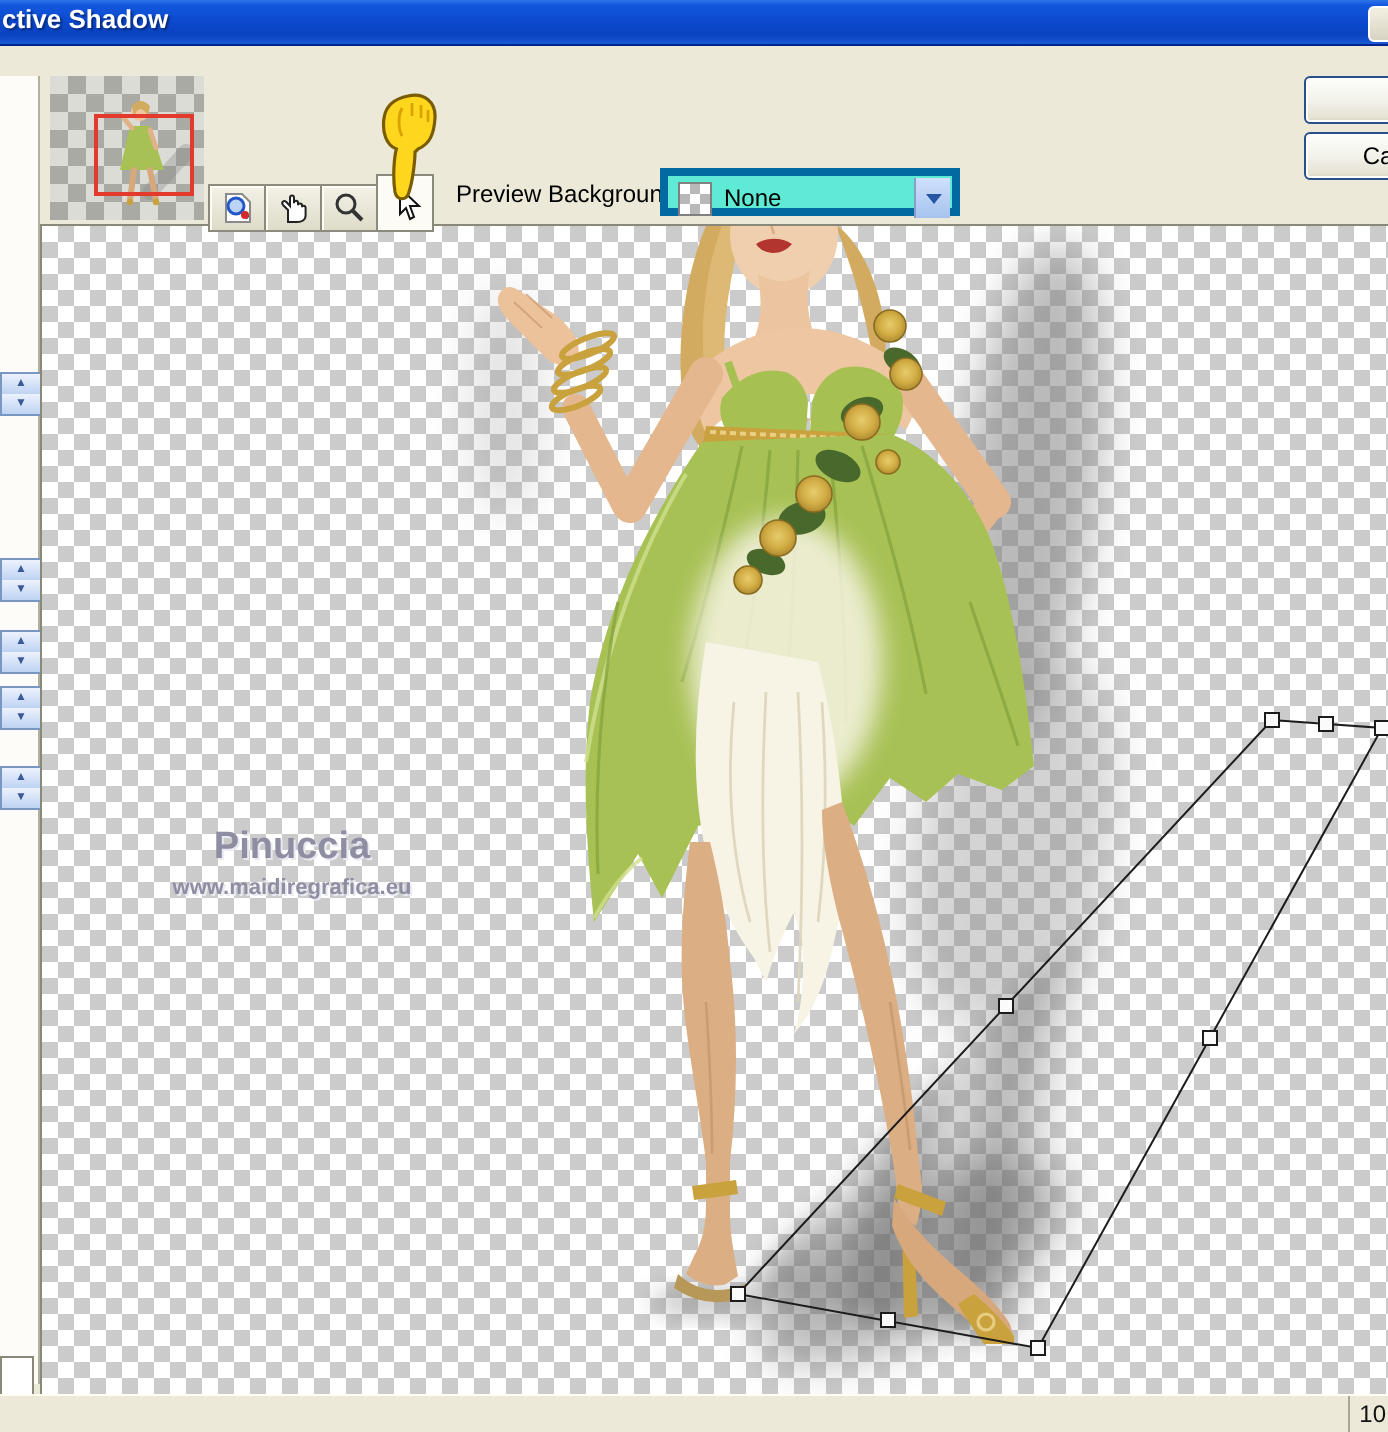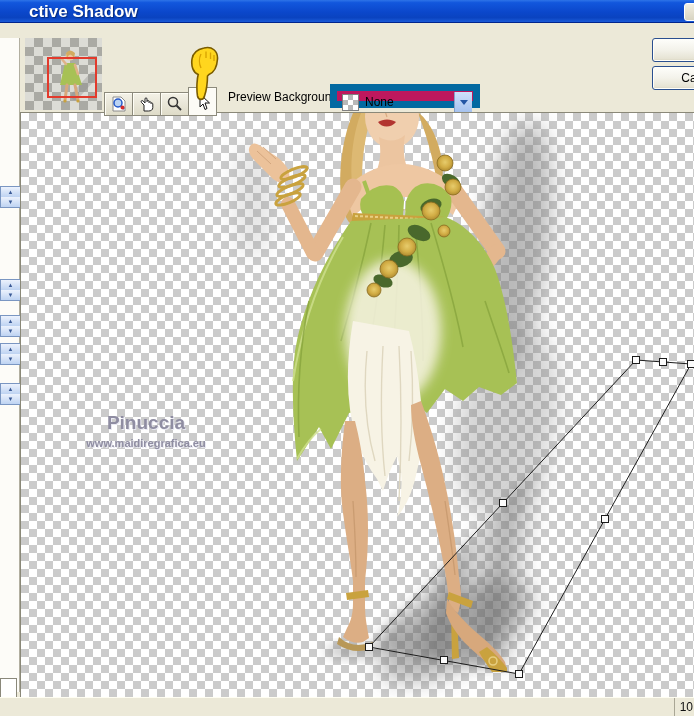--- a/index.html
+++ b/index.html
@@ -3,22 +3,22 @@
 <meta charset="utf-8">
 <style>
   html,body{margin:0;padding:0;}
   body{font-family:"Liberation Sans", sans-serif;}
   .screen{position:relative;width:694px;height:716px;background:#ece9d8;overflow:hidden;}
 
   
   .titlebar{position:absolute;left:0;top:0;width:100%;height:22px;
     background:linear-gradient(180deg,#2e74e8 0%,#1257dd 12%,#0b47cb 55%,#0a43c0 80%,#1a5ad8 100%);
     border-bottom:1px solid #00248c;}
-  .titlebar .title{position:absolute;left:1px;top:2px;color:#fff;font-size:17px;font-weight:bold;
-    text-shadow:1px 1px 1px #062a7a;white-space:nowrap;letter-spacing:0px;padding-left:28px;}
+  .titlebar .title{position:absolute;left:1px;top:2px;color:#fff;font-size:13px;font-weight:bold;
+    text-shadow:1px 1px 1px #062a7a;white-space:nowrap;letter-spacing:0px;}
   .tb-btn{position:absolute;top:3px;left:684px;width:18px;height:16px;border-radius:3px;
     background:linear-gradient(180deg,#f2efe2,#d8d4c2);border:1px solid #fff;}
 
   
   .left-strip{position:absolute;left:0;top:38px;width:19px;height:654px;background:#fdfcf8;border-right:1px solid #b2afa0;}
   .spin{position:absolute;left:0;width:21px;height:22px;background:#fff;border:1px solid #7a96c2;box-sizing:border-box;}
   .spin .half{position:absolute;left:0;right:0;height:50%;display:flex;align-items:center;justify-content:center;
     font-size:6px;line-height:6px;color:#3a5a96;background:linear-gradient(180deg,#ecf2fd,#bed3f2);}
   .spin .up{top:0;border-bottom:1px solid #a4bce0;}
   .spin .dn{bottom:0;}
@@ -33,21 +33,21 @@
   .proxy-rect{position:absolute;left:22px;top:19px;width:50px;height:41px;border:2px solid #e23a2c;box-sizing:border-box;}
 
   
   .toolbtn{position:absolute;width:27px;height:22px;top:92px;background:linear-gradient(180deg,#f4f2e8,#dedbc8);
     border:1px solid #8c8a7c;box-shadow:inset 1px 1px 0 #fffef6;display:flex;align-items:center;justify-content:center;z-index:5;}
   .toolbtn.active{top:87px;height:27px;background:#fcfbf6;}
   .hand-cursor{position:absolute;left:189px;top:46px;width:30px;height:58px;z-index:20;}
 
   
   .pb-label{position:absolute;left:228px;top:90px;font-size:12px;color:#000;}
-  .combo{position:absolute;left:330px;top:84px;width:150px;height:24px;background:#be185d;border:7px solid #0369a1;box-sizing:border-box;}
+  .combo{position:absolute;left:330px;top:84px;width:150px;height:24px;background:#5eead4;border:4px solid #0369a1;box-sizing:border-box;}
   .combo .swatch{position:absolute;left:5px;top:3px;width:15px;height:15px;border:1px solid #808080;
     background-color:#fff;
     background-image:linear-gradient(45deg,#b8b8b8 25%,transparent 25%,transparent 75%,#b8b8b8 75%),
                      linear-gradient(45deg,#b8b8b8 25%,transparent 25%,transparent 75%,#b8b8b8 75%);
     background-size:10px 10px;background-position:0 0,5px 5px;}
   .combo .val{position:absolute;left:28px;top:4px;font-size:12px;color:#000;}
   .combo .drop{position:absolute;right:1px;top:1px;width:17px;height:20px;
     background:linear-gradient(180deg,#cfe0fb,#a6c2ee);border-left:1px solid #86a0c8;
     display:flex;align-items:center;justify-content:center;}
   .combo .drop i{display:block;width:0;height:0;border-left:4px solid transparent;border-right:4px solid transparent;border-top:5px solid #2456a4;}

